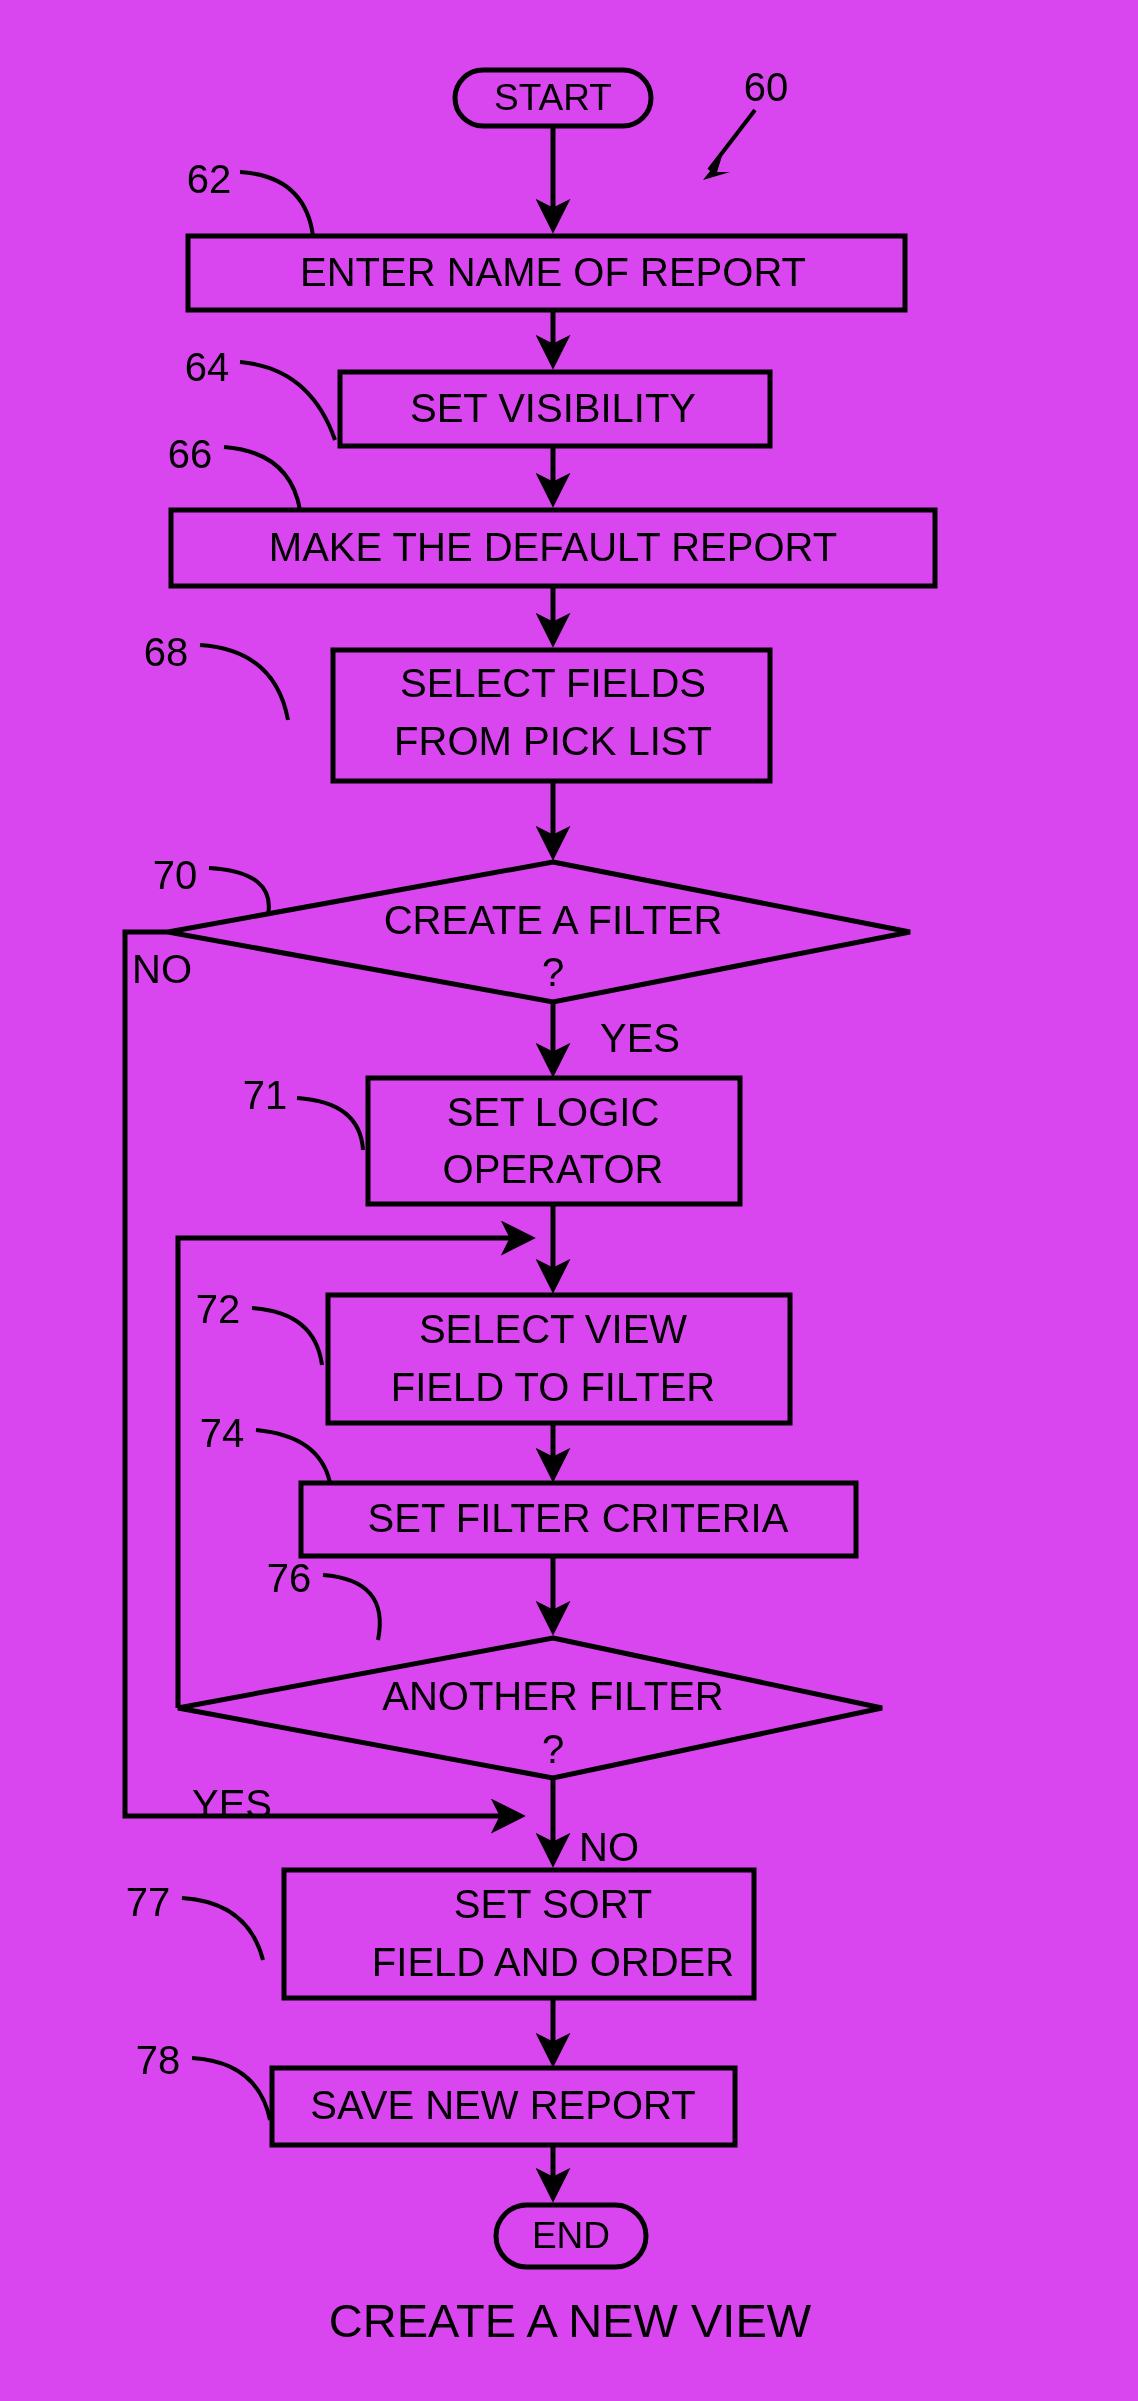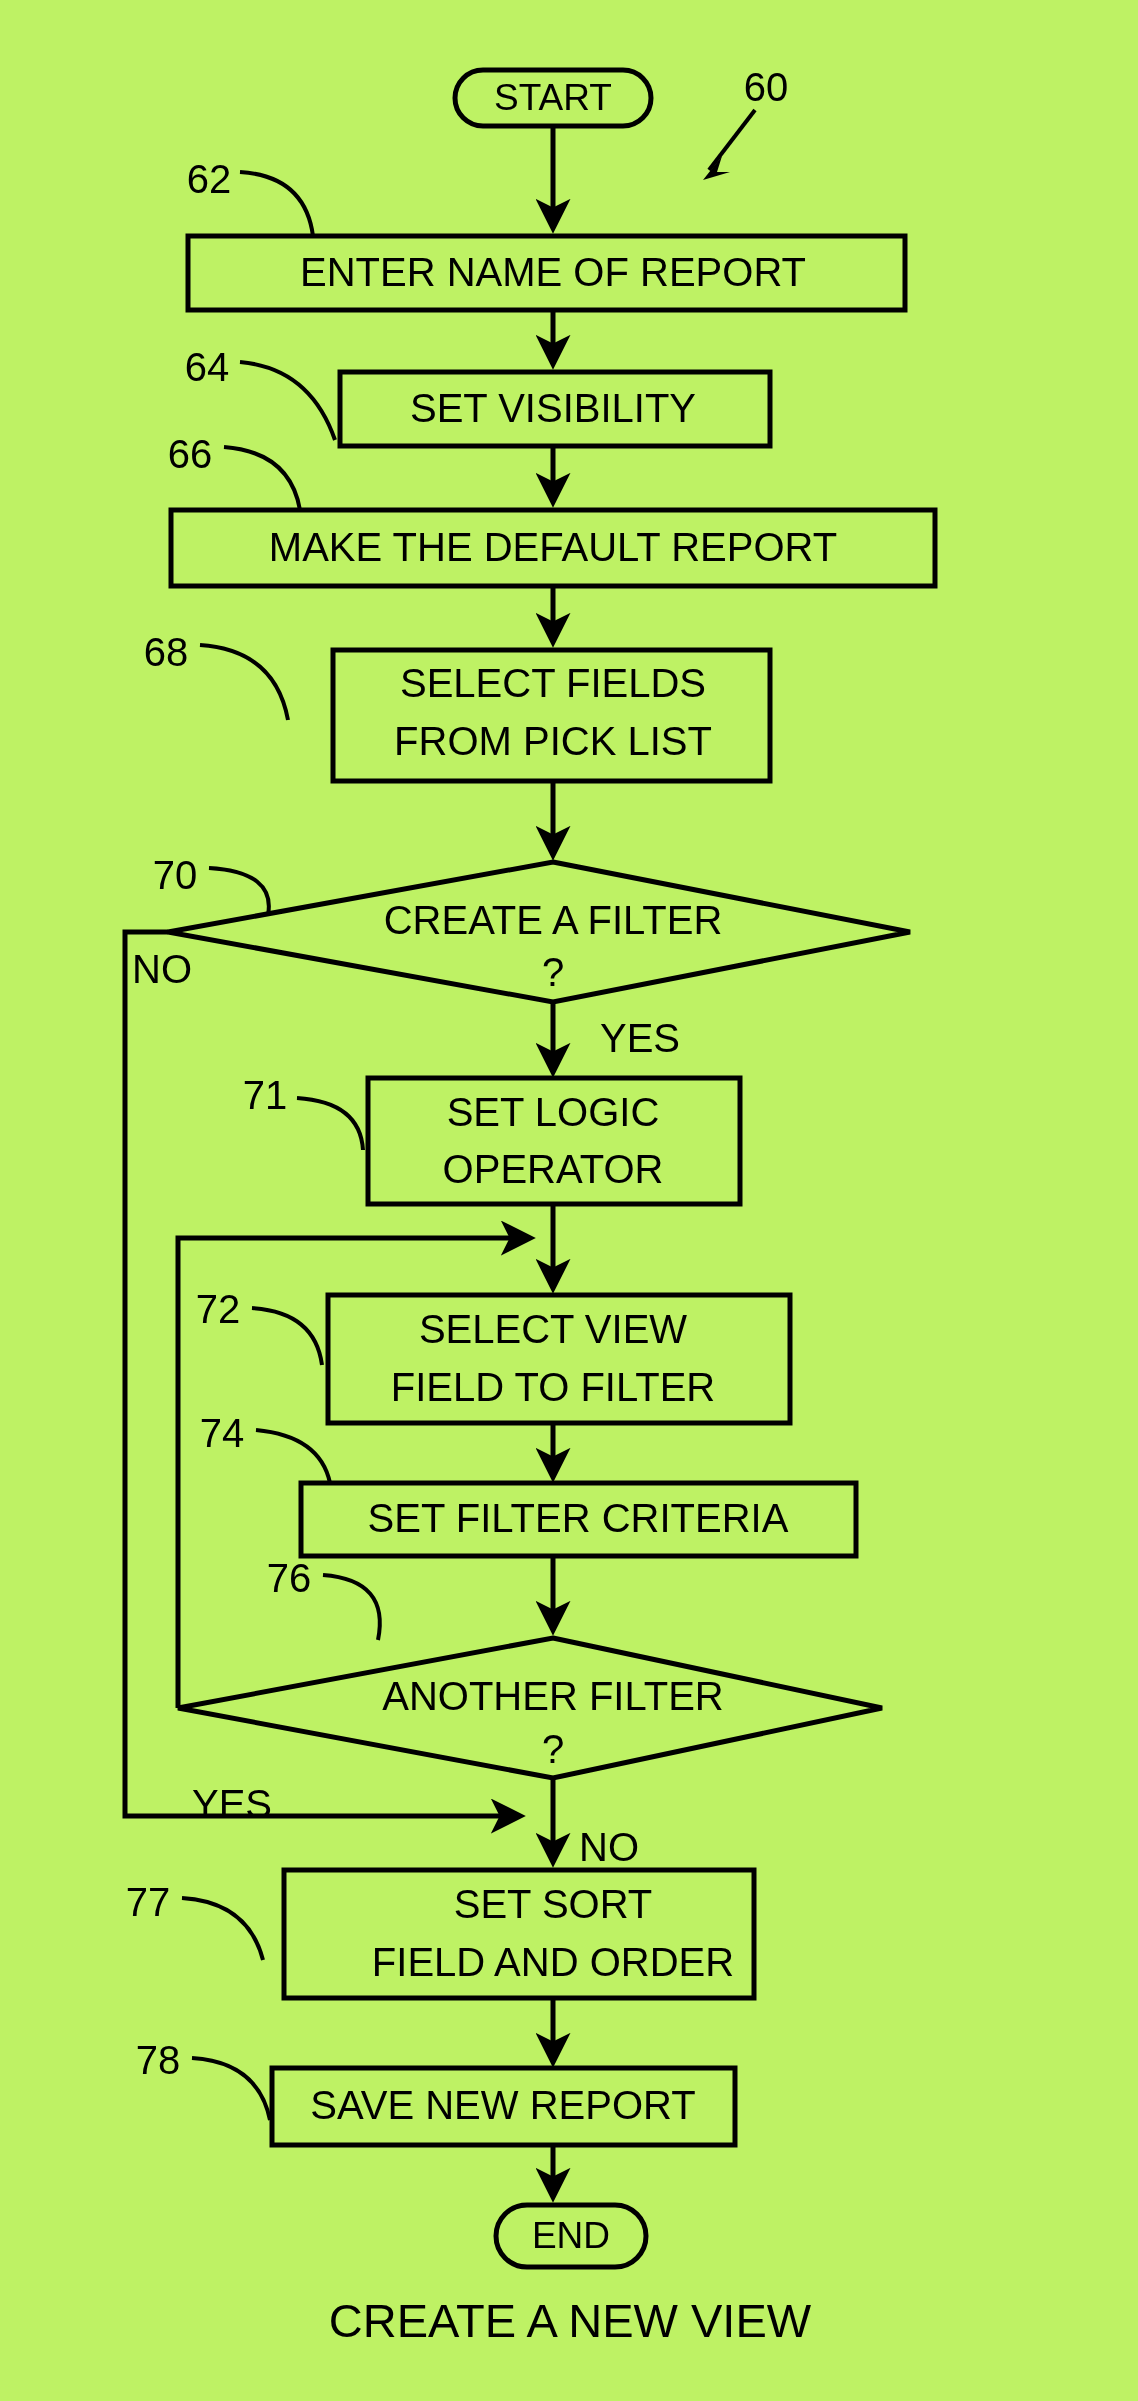--- a/index.html
+++ b/index.html
@@ -4,21 +4,21 @@
 <style>
   html, body {
     margin: 0;
     padding: 0;
     background: #ffffff;
   }
   #page {
     position: relative;
     width: 1138px;
     height: 2401px;
-    background: #bef264;
+    background: #d946ef;
     overflow: hidden;
     font-family: "Liberation Sans", sans-serif;
   }
   #flow-svg {
     position: absolute;
     left: 0;
     top: 0;
     width: 1138px;
     height: 2401px;
   }

